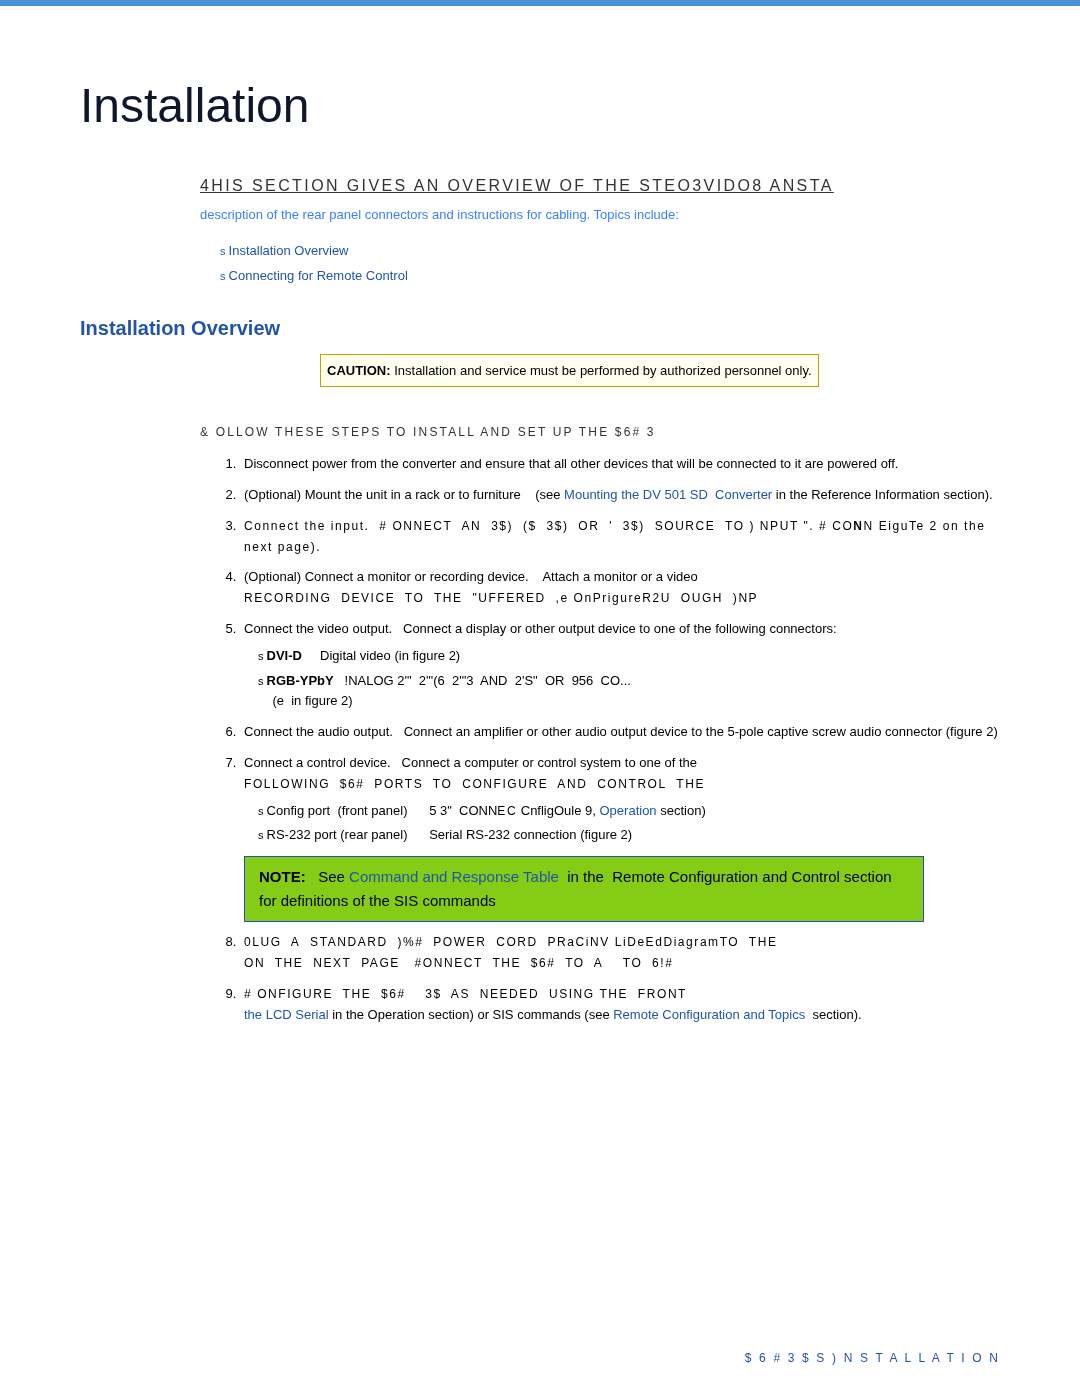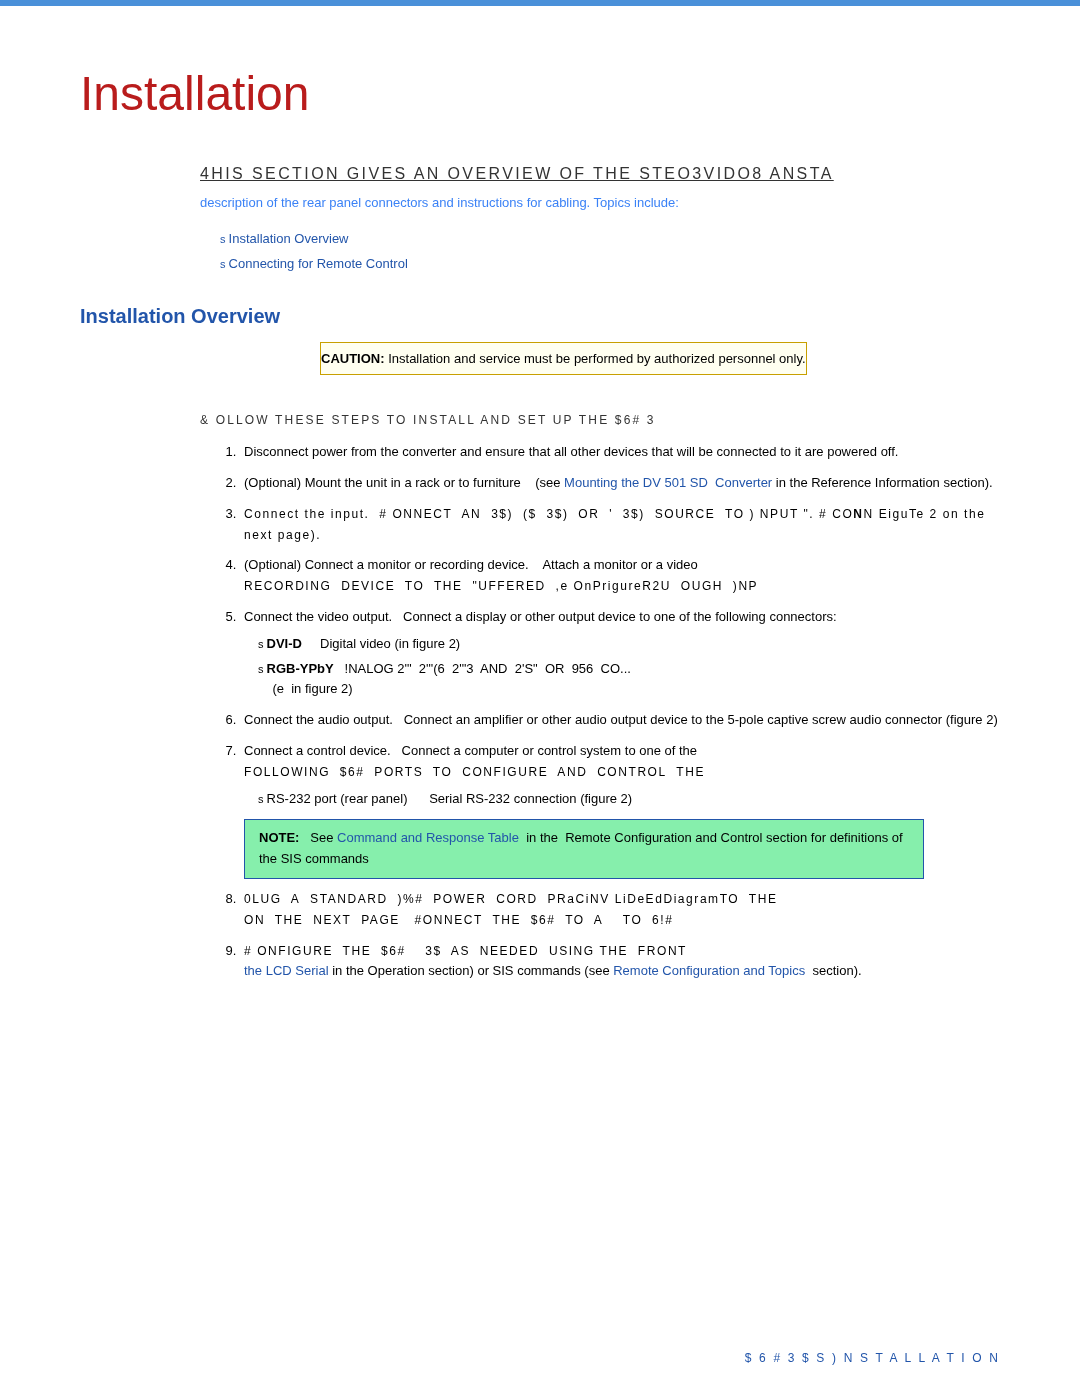--- a/index.html
+++ b/index.html
@@ -20,23 +20,24 @@
       width: 100%;
     }
 
     .page-container {
       padding: 60px 80px 80px 80px;
     }
 
     .page-title {
       font-size: 48px;
       font-weight: 300;
-      color: #b91c1c;
+      color: #0f172a;
       margin-bottom: 40px;
       font-family: Arial, sans-serif;
+      margin-top: 12px;
     }
 
     .intro-text {
       font-size: 16px;
       letter-spacing: 0.15em;
       text-transform: uppercase;
       color: #333;
       margin-bottom: 6px;
       line-height: 1.6;
       margin-left: 120px;
@@ -74,21 +75,21 @@
       font-size: 20px;
       font-weight: bold;
       color: #2255aa;
       margin-bottom: 14px;
       margin-top: 10px;
     }
 
     .caution-box {
       border: 1px solid #c8a000;
       background: #fffff0;
-      padding: 8px 0;
+      padding: 8px 6px;
       margin-left: 120px;
       margin-bottom: 18px;
       font-size: 13px;
       color: #000;
       display: inline-block;
       max-width: 820px;
     }
 
     .caution-box .caution-label {
       font-weight: bold;
@@ -137,25 +138,25 @@
     }
 
     .sub-list li::before {
       content: "s  ";
       color: #000;
       font-size: 11px;
     }
 
     .note-box {
       border: 1px solid #2255aa;
-      background: #86efac;
+      background: #84cc16;
       padding: 8px 14px;
       margin-top: 10px;
       margin-bottom: 10px;
-      font-size: 13px;
+      font-size: 15px;
       color: #000;
       max-width: 680px;
       margin-left: 0;
       line-height: 1.6;
     }
 
     .note-box .note-label {
       font-weight: bold;
     }
 
@@ -240,20 +241,23 @@
 
     <li>
       <span>Connect the audio output.&nbsp;&nbsp; Connect an amplifier or other audio output device to the 5-pole captive screw audio connector (figure 2)</span>
     </li>
 
     <li>
       <span>Connect a control device.&nbsp;&nbsp; Connect a computer or control system to one of the</span><br>
       <span class="li-spaced-text">FOLLOWING&nbsp; $6#&nbsp; PORTS&nbsp; TO&nbsp; CONFIGURE&nbsp; AND&nbsp; CONTROL&nbsp; THE</span>
       <ul class="sub-list">
         <li>
+          Config port&nbsp; (front panel)&nbsp;&nbsp;&nbsp;&nbsp;&nbsp; 5 3"&nbsp; CONN<span class="li-spaced-text">EC</span> CnfligOule 9,&nbsp;<a class="link">Operation</a> section)
+        </li>
+        <li>
           RS-232 port (rear panel)&nbsp;&nbsp;&nbsp;&nbsp;&nbsp; Serial RS-232 connection (figure 2)
         </li>
       </ul>
       <div class="note-box">
         <span class="note-label">NOTE:</span>
         <span>&nbsp; See <a class="link">Command and Response Table</a>&nbsp; in the&nbsp; Remote Configuration and Control section for definitions of the SIS commands</span>
       </div>
     </li>
 
     <li>

